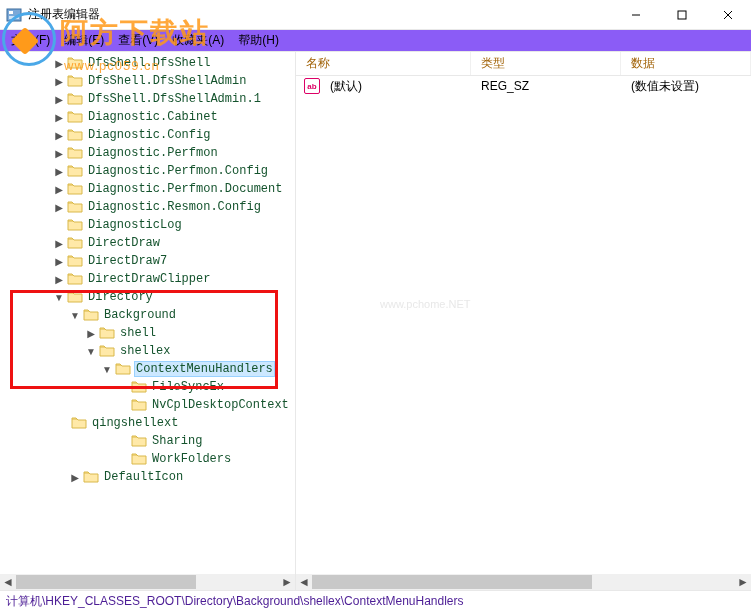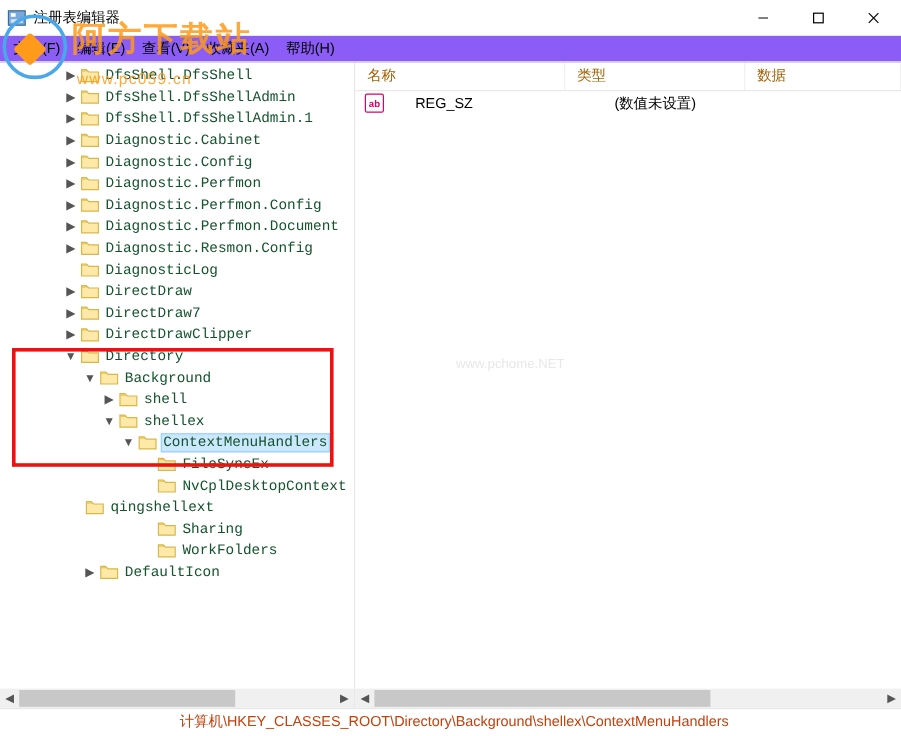--- a/index.html
+++ b/index.html
@@ -34,31 +34,31 @@
 .expander { width: 14px; height: 14px; display: flex; align-items: center; justify-content: center; color: #555; font-size: 10px; }
 .expander.none { visibility: hidden; }
 .folder-icon { width: 16px; height: 14px; margin: 0 3px 0 1px; }
 .label { font-size: 12px; color: #14532d; padding: 0 2px; font-family: Liberation Mono, monospace; }
 
 .red-box { position: absolute; border: 3px solid #e11; pointer-events: none; z-index: 3; }
 
 .list-header { height: 24px; border-bottom: 1px solid #e8e8e8; display: flex; align-items: center; }
 .list-header .col { padding-left: 10px; font-size: 12px; color: #a16207; border-right: 1px solid #f0f0f0; height: 100%; display: flex; align-items: center; }
 .list-body { height: 500px; }
-.list-row { height: 20px; display: flex; align-items: center; gap: 16px; }
+.list-row { height: 20px; display: flex; align-items: center; }
 .list-row .cell { padding-left: 10px; font-size: 12px; color: #000; }
 .val-icon { width: 16px; height: 16px; margin-left: 8px; display:flex; align-items:center; justify-content:center; border:1px solid #d06; border-radius:2px; }
 .val-icon span { font-size:8px; color:#d06; font-weight:bold; }
 
 .hscroll { position: absolute; bottom: 0; left: 0; right: 0; height: 16px; background: #f0f0f0; display: flex; align-items: center; }
 .hscroll .arrow { width: 16px; height: 16px; display:flex; align-items:center; justify-content:center; color:#555; background:#f0f0f0; }
 .hscroll .track { flex:1; height:16px; background:#f0f0f0; position:relative; }
 .hscroll .thumb { position:absolute; height:14px; top:1px; background:#c8c8c8; }
 
-.statusbar { height: 22px; border-top: 1px solid #e8e8e8; display: flex; align-items: center; padding-left: 6px; font-size: 12px; color: #c2410c; background:#fff;justify-content:center; }
+.statusbar { height: 22px; border-top: 1px solid #e8e8e8; display: flex; align-items: center; padding-left: 6px; font-size: 12px; color: #4c1d95; background:#fff; }
 </style>
 </head>
 <body>
 
 <div class="watermark-logo">
   <div class="circle"></div>
   <div class="txt1">阿方下载站</div>
   <div class="txt2">www.pc059.cn</div>
 </div>
 <div class="watermark-mid">www.pchome.NET</div>
@@ -310,20 +310,21 @@
     <div class="list-header">
       <div class="col" style="width:175px">名称</div>
       <div class="col" style="width:150px">类型</div>
       <div class="col" style="flex:1">数据</div>
     </div>
     <div class="list-body" id="list-body">
         <div class="list-row">
           <div class="val-icon">
             <span>ab</span>
           </div>
+          <div class="cell" style="width:151px">(默认)</div>
           <div class="cell" style="width:150px">REG_SZ</div>
           <div class="cell">(数值未设置)</div>
         </div>
       </div>
     <div class="hscroll">
       <div class="arrow">◄</div>
       <div class="track">
           <div class="thumb" style="left:0; width:280px;"></div>
         </div>
       <div class="arrow">►</div>

